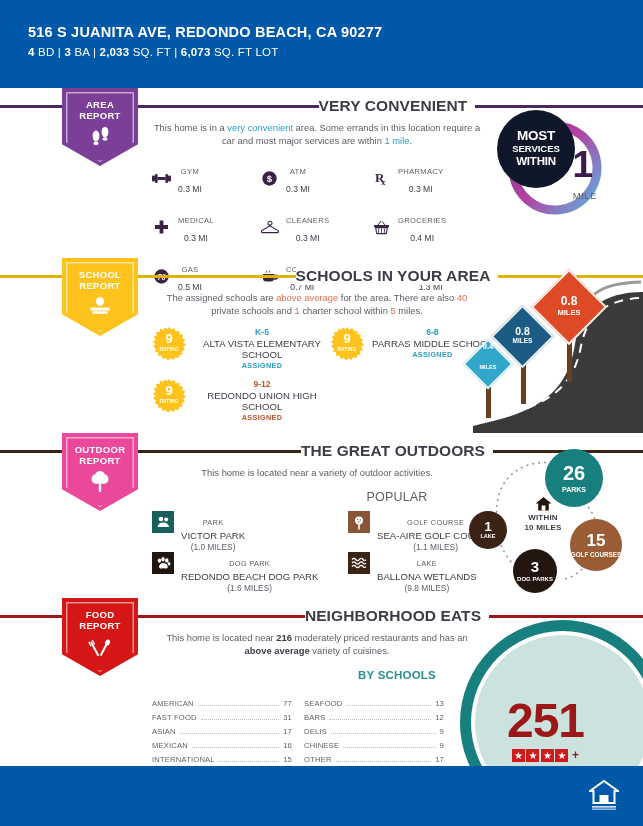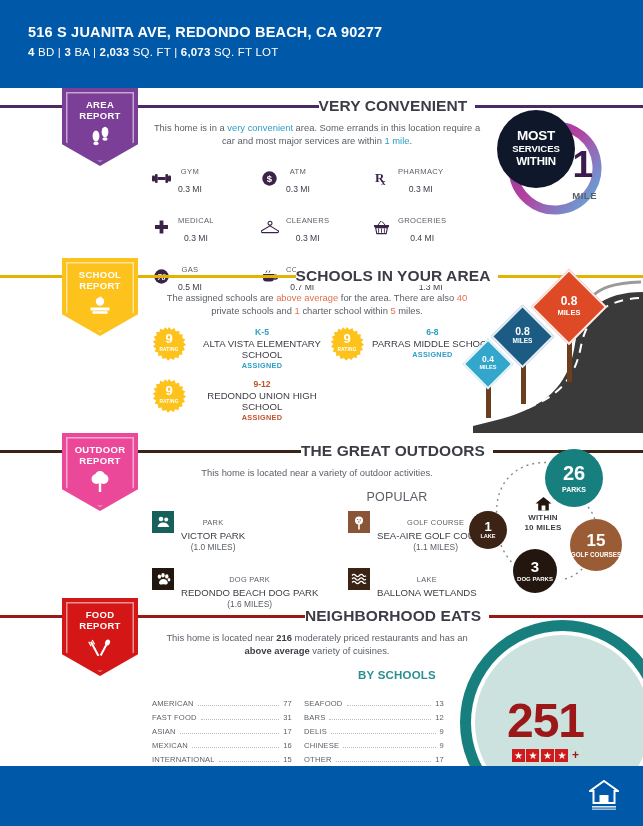--- a/index.html
+++ b/index.html
@@ -88,21 +88,21 @@
   }
   .dc1 { font-size: 13.5px; font-weight: bold; letter-spacing: -.2px;}
   .dc2 { font-size: 9.6px; font-weight: bold; letter-spacing: -.1px;}
   .dc3 { font-size: 11.5px; font-weight: bold; letter-spacing: -.2px;}
   .donut-num {
     position: absolute; right: 12px; top: 38px; z-index: 4;
     font-size: 37px; font-weight: bold; color: #3b1b4e; line-height: 34px;
   }
   .donut-unit {
     position: absolute; right: 8px; top: 80px; z-index: 4;
-    font-size: 9.5px; color: #5b6067; letter-spacing: .5px; font-weight: bold;
+    font-size: 9.5px; color: #5b6067; letter-spacing: .5px;
   }
 
   
   #schools { height: 175px; }
   .school-grid {
     display: grid; grid-template-columns: 178px 178px;
     margin-top: 10px; row-gap: 9px;
   }
   .school { display: flex; gap: 8px; align-items: flex-start; }
   .rating-badge { position: relative; width: 34px; height: 34px; flex: 0 0 34px; }
@@ -129,21 +129,21 @@
   }
   .sign .lbl {
     position: absolute; color: #fff; text-align: center; width: 100%;
     font-weight: bold; line-height: 1;
   }
 
   
   #outdoors { height: 165px; }
   .pop-title { font-size: 12.5px; color: #5b6067; margin-top: 11px; letter-spacing: .2px;}
   .out-grid {
-    display: grid; grid-template-columns: 196px 190px; row-gap: 16px; margin-top: 7px;
+    display: grid; grid-template-columns: 196px 190px; margin-top: 7px;
   }
   .out-item { display: flex; gap: 7px; align-items: flex-start; }
   .out-ico {
     width: 22px; height: 22px; flex: 0 0 22px; display: flex;
     align-items: center; justify-content: center;
   }
   .out-cat { font-size: 7.4px; color: #5b6067; letter-spacing: .3px; }
   .out-name { font-size: 9.6px; color: #3c3c46; margin-top: 1px; }
   .out-dist { font-size: 8.4px; color: #5b6067; margin-top: 1px; }
 
@@ -482,21 +482,21 @@
     <div class="sign">
       <div class="post" style="left:68px; top:102px; height:44px;"></div>
       <div class="diamond" style="left:47px; top:56px; width:45px; height:45px; background:#1c5b84;"></div>
       <div class="lbl" style="left:47px; top:68px; width:45px; font-size:10.5px;">0.8</div>
       <div class="lbl" style="left:47px; top:80px; width:45px; font-size:6.5px;">MILES</div>
     </div>
 
     <div class="sign">
       <div class="post" style="left:33px; top:124px; height:36px;"></div>
       <div class="diamond" style="left:17px; top:88px; width:36px; height:36px; background:#33a6cc;"></div>
-      <div class="lbl" style="left:17px; top:97px; width:36px; font-size:8.5px;">0.4</div>
+      <div class="lbl" style="left:17px; top:84px; width:36px; font-size:8.5px;font-family:Liberation Serif, serif;">0.4</div>
       <div class="lbl" style="left:17px; top:107px; width:36px; font-size:5.6px;">MILES</div>
     </div>
   </div>
 </div>
 
 <div class="section" id="outdoors">
   <div class="rule" style="background:#3b2416"></div>
 
   <div class="badge-wrap">
     <div class="badge" style="background:#ec4899">

